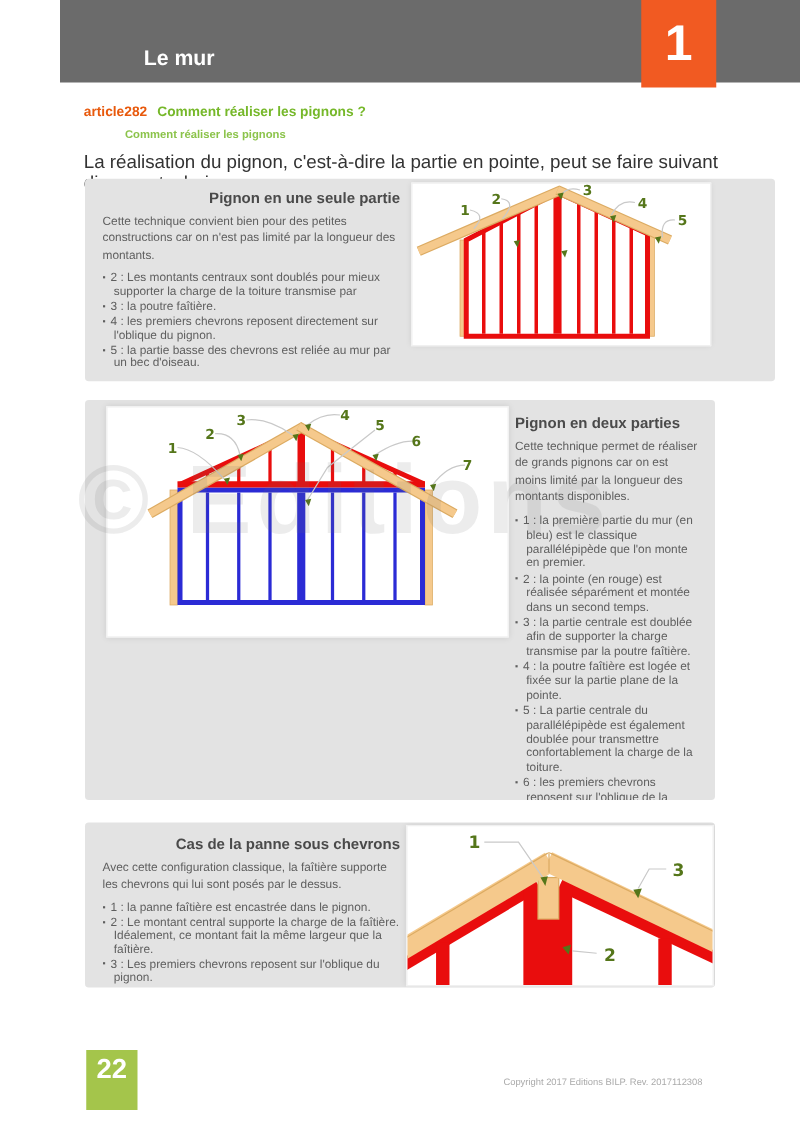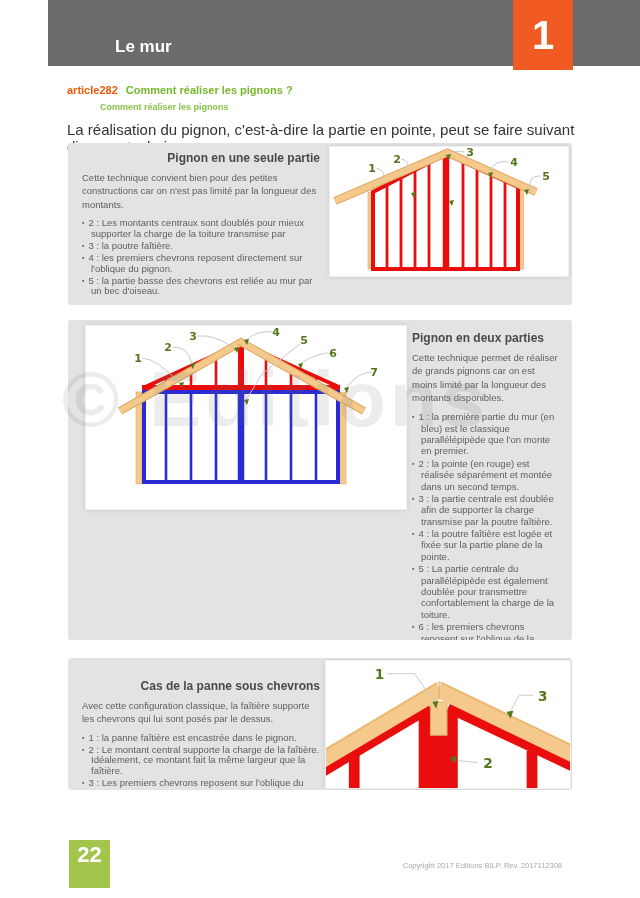--- a/index.html
+++ b/index.html
@@ -15,21 +15,21 @@
 
   
   .article-block{position:absolute;left:67px;top:80px;width:520px;}
   .article-id{color:#e8590c;font-weight:bold;font-size:11px;margin-right:8px;}
   .article-question{color:#76b82a;font-weight:bold;font-size:11px;}
   .article-subtitle{color:#8bc34a;font-weight:bold;font-size:9px;margin-top:4px;margin-left:33px;}
   .intro-par{color:#333;font-size:15px;margin-top:9px;}
 
   
   .card{position:absolute;left:68px;width:504px;background:#e3e3e3;border-radius:3px;overflow:hidden;}
-  .card1{top:143px;height:162px;}
+  .card1{top:143px;height:162px;padding-left:48px;}
   .card2{top:320px;height:320px;}
   .card3{top:658px;height:132px;}
   .card-title{font-size:12px;font-weight:bold;color:#4a4a4a;}
   .card-intro{font-size:9.5px;color:#5e5e5e;line-height:1.4;margin-top:6px;}
   .blist{list-style:none;margin:7px 0 0 0;padding:0;font-size:9.5px;color:#5e5e5e;line-height:1.15;}
   .blist li{padding-left:9px;text-indent:-9px;margin-top:1px;}
   .blist li::before{content:"▪";font-size:7px;margin-right:4px;position:relative;top:-1px;}
   .text-col-left{position:absolute;left:14px;top:8px;width:242px;}
   .text-col-left .card-title{text-align:right;padding-right:4px;}
   .text-col-right{position:absolute;left:344px;top:11px;width:150px;}
@@ -220,21 +220,21 @@
         <li>3 : la partie centrale est doublée afin de supporter la charge transmise par la poutre faîtière.</li>
         <li>4 : la poutre faîtière est logée et fixée sur la partie plane de la pointe.</li>
         <li>5 : La partie centrale du parallélépipède est également doublée pour transmettre confortablement la charge de la toiture.</li>
         <li>6 : les premiers chevrons reposent sur l'oblique de la pointe et sont fixées en haut contre la poutre faîtière.</li>
 
       </ul>
     </div>
   </div>
 
   <div class="card card3">
-    <div class="text-col-left" style="top:21px;">
+    <div class="text-col-left" style="top:10px;">
       <div class="card-title">Cas de la panne sous chevrons</div>
       <div class="card-intro">Avec cette configuration classique, la faîtière supporte les chevrons qui lui sont posés par le dessus.</div>
       <ul class="blist">
         <li>1 : la panne faîtière est encastrée dans le pignon.</li>
         <li>2 : Le montant central supporte la charge de la faîtière. Idéalement, ce montant fait la même largeur que la faîtière.</li>
         <li>3 : Les premiers chevrons reposent sur l'oblique du pignon.</li>
       </ul>
     </div>
     <div class="figure-panel fig3">
       <svg viewBox="0 0 244 130">

